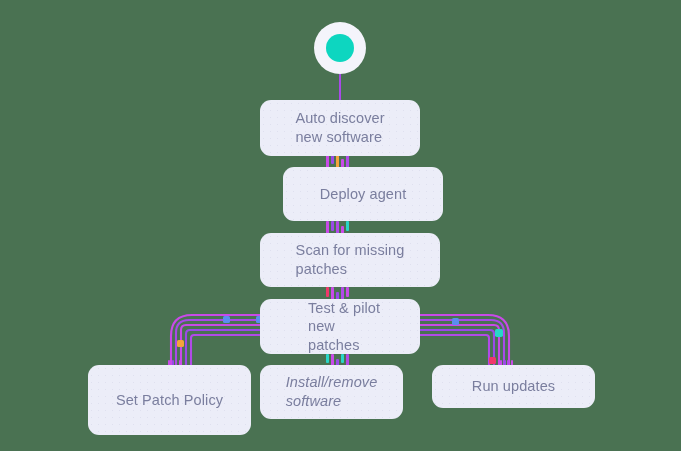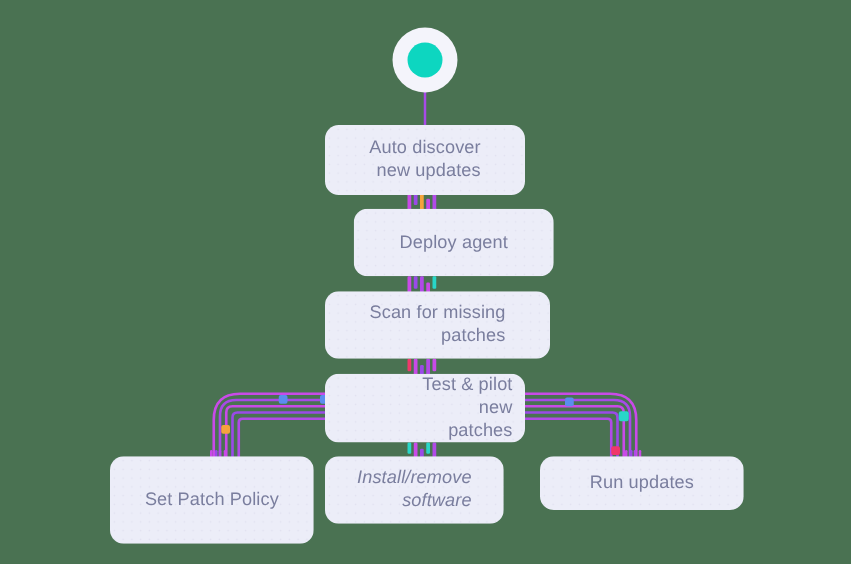--- a/index.html
+++ b/index.html
@@ -10,21 +10,21 @@
     position:relative;
   }
   #stage{position:absolute;inset:0;}
 
   
   .node{
     position:absolute;
     background:#ecedf8;
     border-radius:11px;
     display:flex;align-items:center;justify-content:center;
-    text-align:right;
+    text-align:left;
     color:#7a7e9e;
     font-size:14.5px;
     line-height:1.28;
     letter-spacing:.1px;
     box-sizing:border-box;
     padding:6px 10px;
     z-index:6;
     background-image:radial-gradient(#dfe0ef 0.7px, transparent 0.8px);
     background-size:7px 7px;
   }
@@ -144,21 +144,21 @@
   <div class="conn" style="left:500px;top:360px;height:9px;gap:1.6px;">
     <i class="v3" style="width:2px;"></i>
     <i class="v2" style="width:2px;"></i>
     <i style="width:2px;"></i>
     <i class="v3" style="width:2px;"></i>
   </div>
 
   <div class="node" style="left:260px;top:100px;width:160px;height:56px;">
     <div>
       <span>Auto discover</span>
-      <span>new updates</span>
+      <span>new software</span>
     </div>
   </div>
 
   <div class="node" style="left:260px;top:167px;width:160px;height:54px;margin-left:23px;">
     <div>
       <span>Deploy agent</span>
     </div>
   </div>
 
   <div class="node" style="left:260px;top:233px;width:180px;height:54px;">

